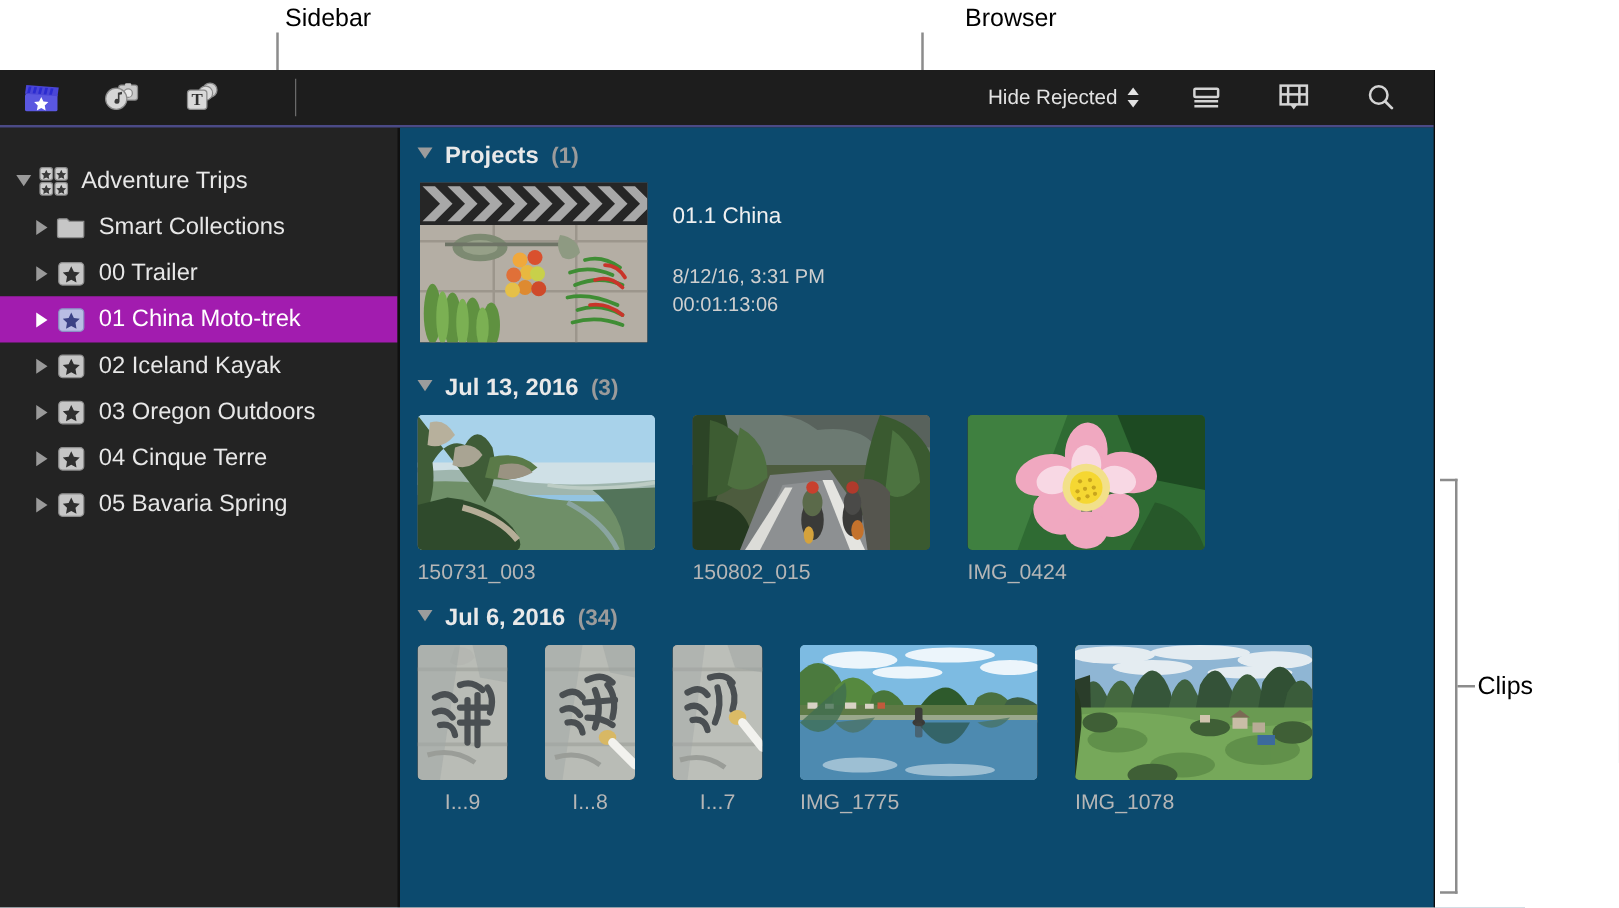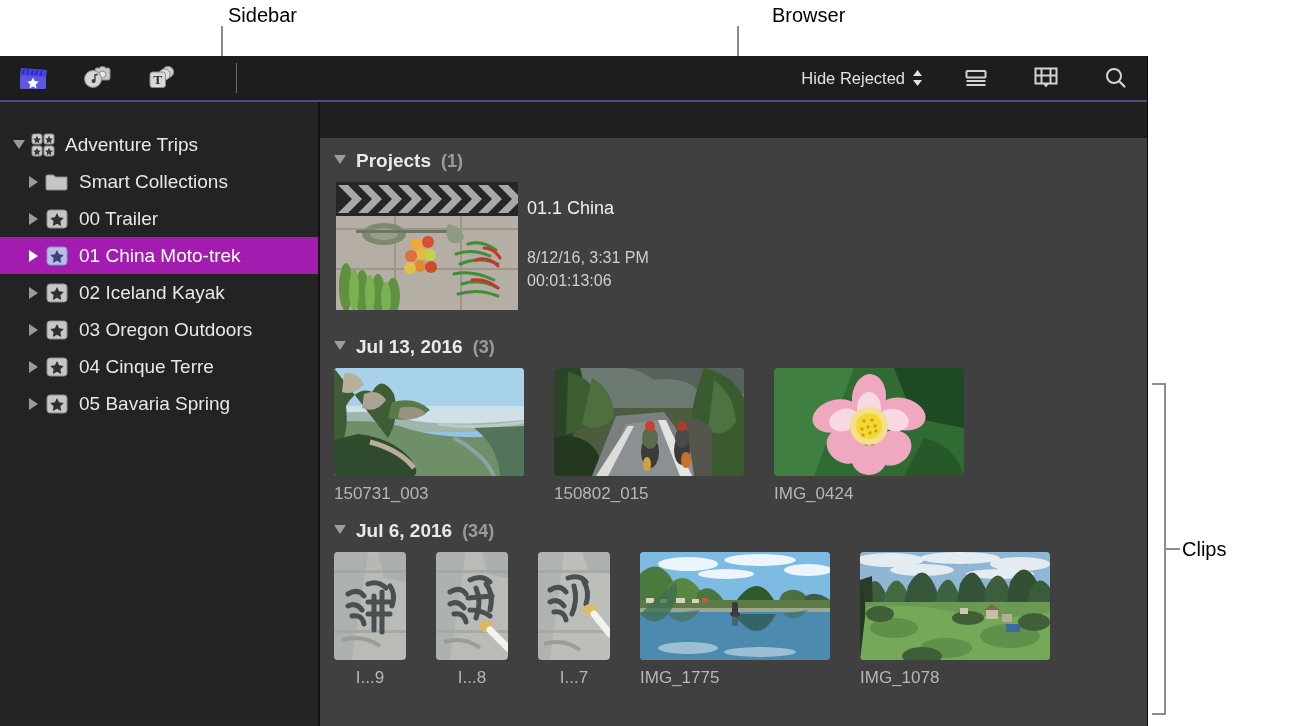--- a/index.html
+++ b/index.html
@@ -50,21 +50,21 @@
   .tb-left { display: flex; align-items: center; gap: 30px; padding-left: 16px; }
   .tb-btn {
     width: 34px; height: 30px;
     display: flex; align-items: center; justify-content: center;
     cursor: pointer;
   }
   .tb-sep { width: 1px; height: 30px; background: #6a6a6a; margin-left: 28px; }
   .tb-right {
     margin-left: auto;
     display: flex; align-items: center; gap: 36px;
-    padding-right: 14px;
+    padding-right: 25px;
   }
   .popup {
     display: flex; align-items: center; gap: 7px;
     color: #e2e2e2; font-size: 16.5px; cursor: pointer;
   }
   .popup .chev { display: flex; flex-direction: column; gap: 2px; line-height: 0; }
 
   
   #split { display: flex; height: 624px; }
 
@@ -110,43 +110,42 @@
     font-size: 19px;
     white-space: nowrap;
   }
   .sb-row.selected .sb-label { color: #ffffff; }
   .indent-0 { padding-left: 8px; margin-top: 18px; }
   .indent-1 { padding-left: 22px; }
 
   
   #browser {
     flex: 1 1 auto;
-    background: #404040;
+    background: #0c4a6e;
     padding: 12px 0 0 14px;
     overflow: hidden;
     position: relative;
-    margin-top: 36px;
   }
   .grp-head {
     display: flex; align-items: baseline; gap: 10px;
     margin-bottom: 10px;
     cursor: pointer;
   }
   .grp-head .gtri {
     width: 0; height: 0;
     border-top: 9px solid #9c9c9c;
     border-left: 6px solid transparent;
     border-right: 6px solid transparent;
     position: relative; top: -3px;
   }
   .grp-title { color: #e9e9e9; font-size: 19px; font-weight: bold; }
   .grp-count { color: #9b9b9b; font-size: 18px; font-weight: bold; }
 
   
-  .proj-row { display: flex; gap: 9px; margin: 2px 0 26px 2px; }
+  .proj-row { display: flex; gap: 20px; margin: 2px 0 26px 2px; }
   .proj-thumb {
     width: 182px; height: 128px;
     position: relative; overflow: hidden;
     background: #3a3a3a;
     cursor: pointer;
   }
   .proj-strip {
     position: absolute; left: 0; top: 0;
     width: 100%; height: 34px;
     background: #2a2a2a;

